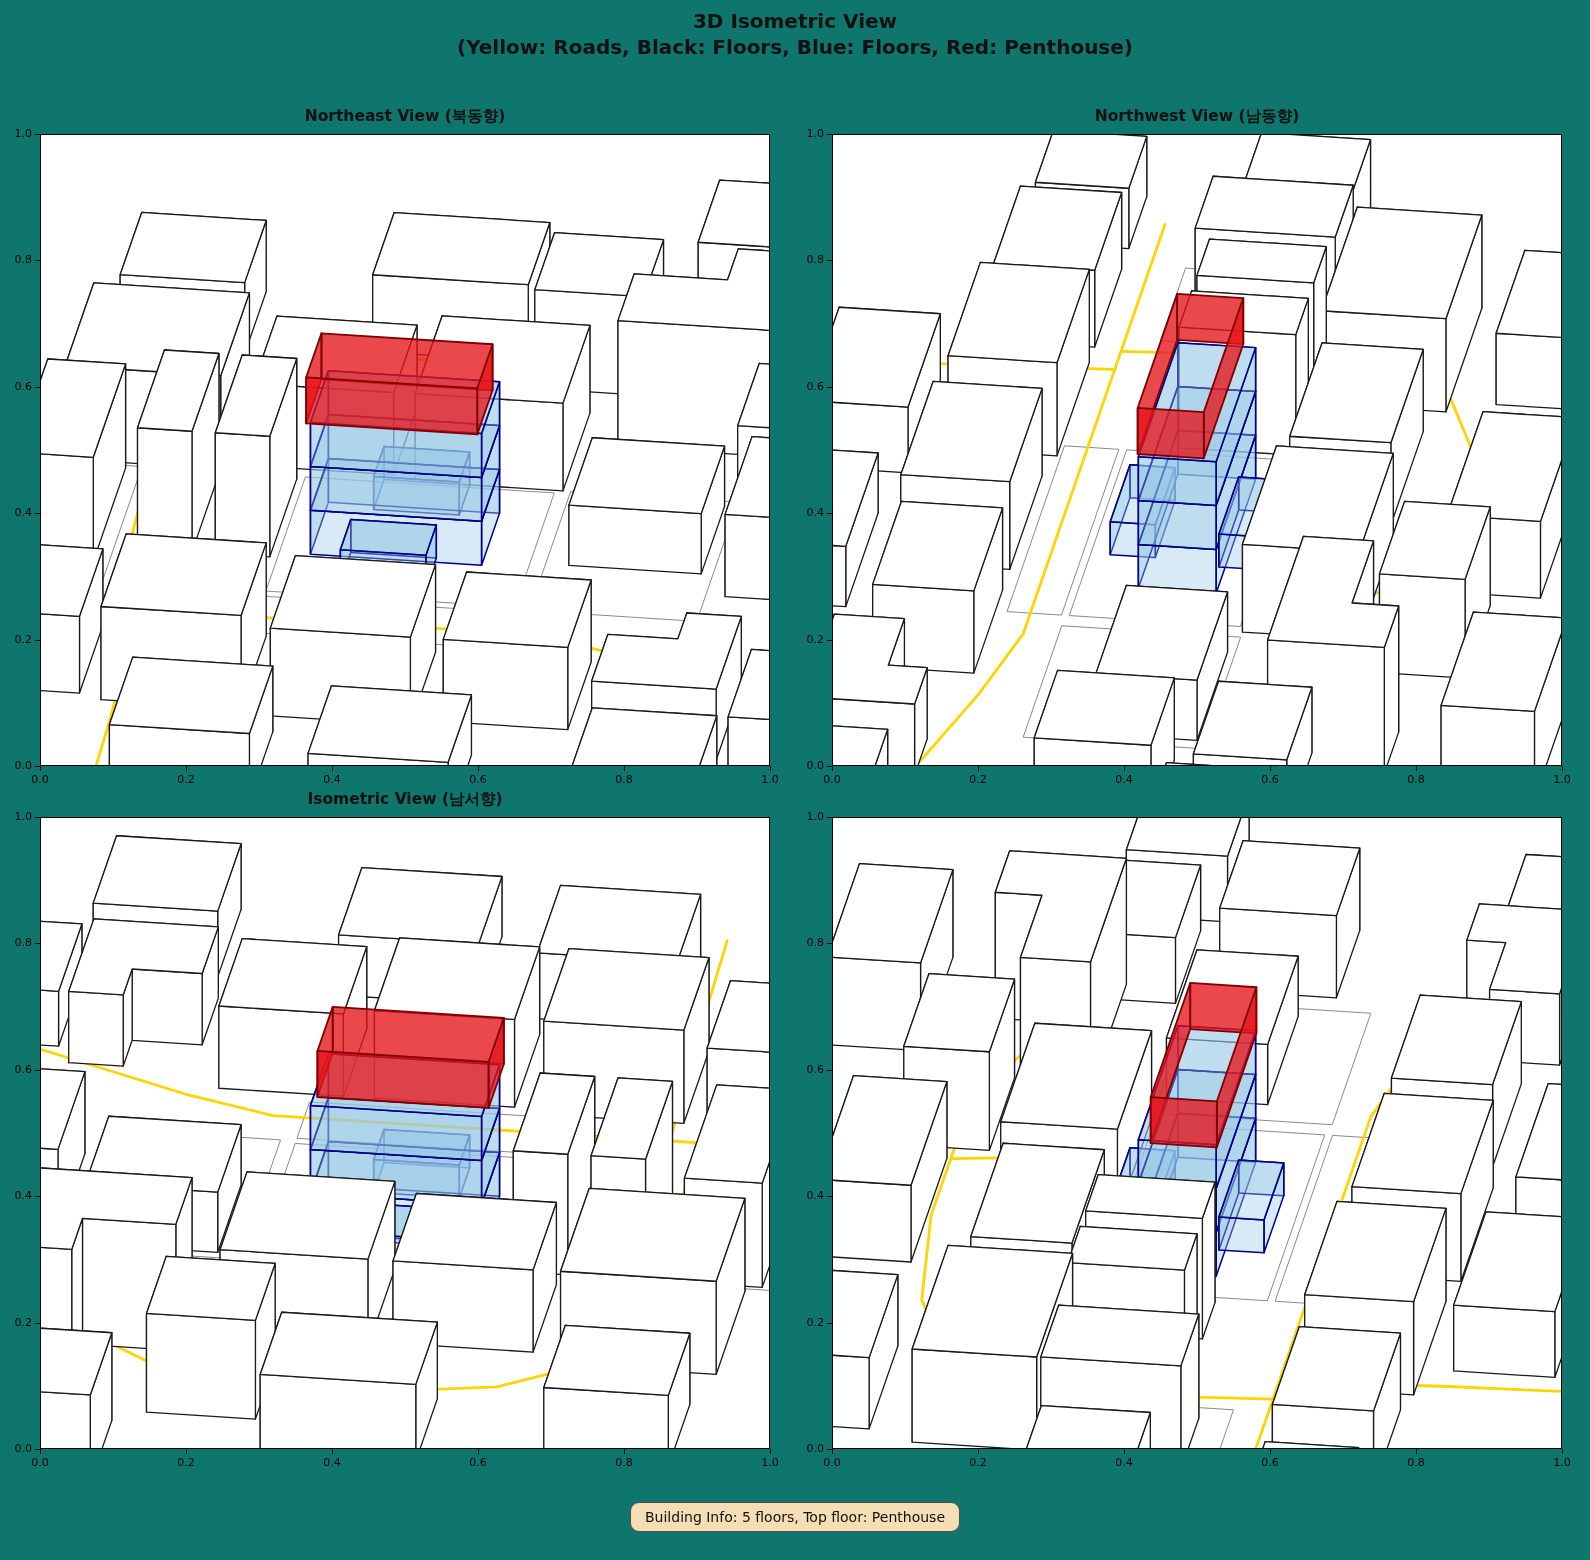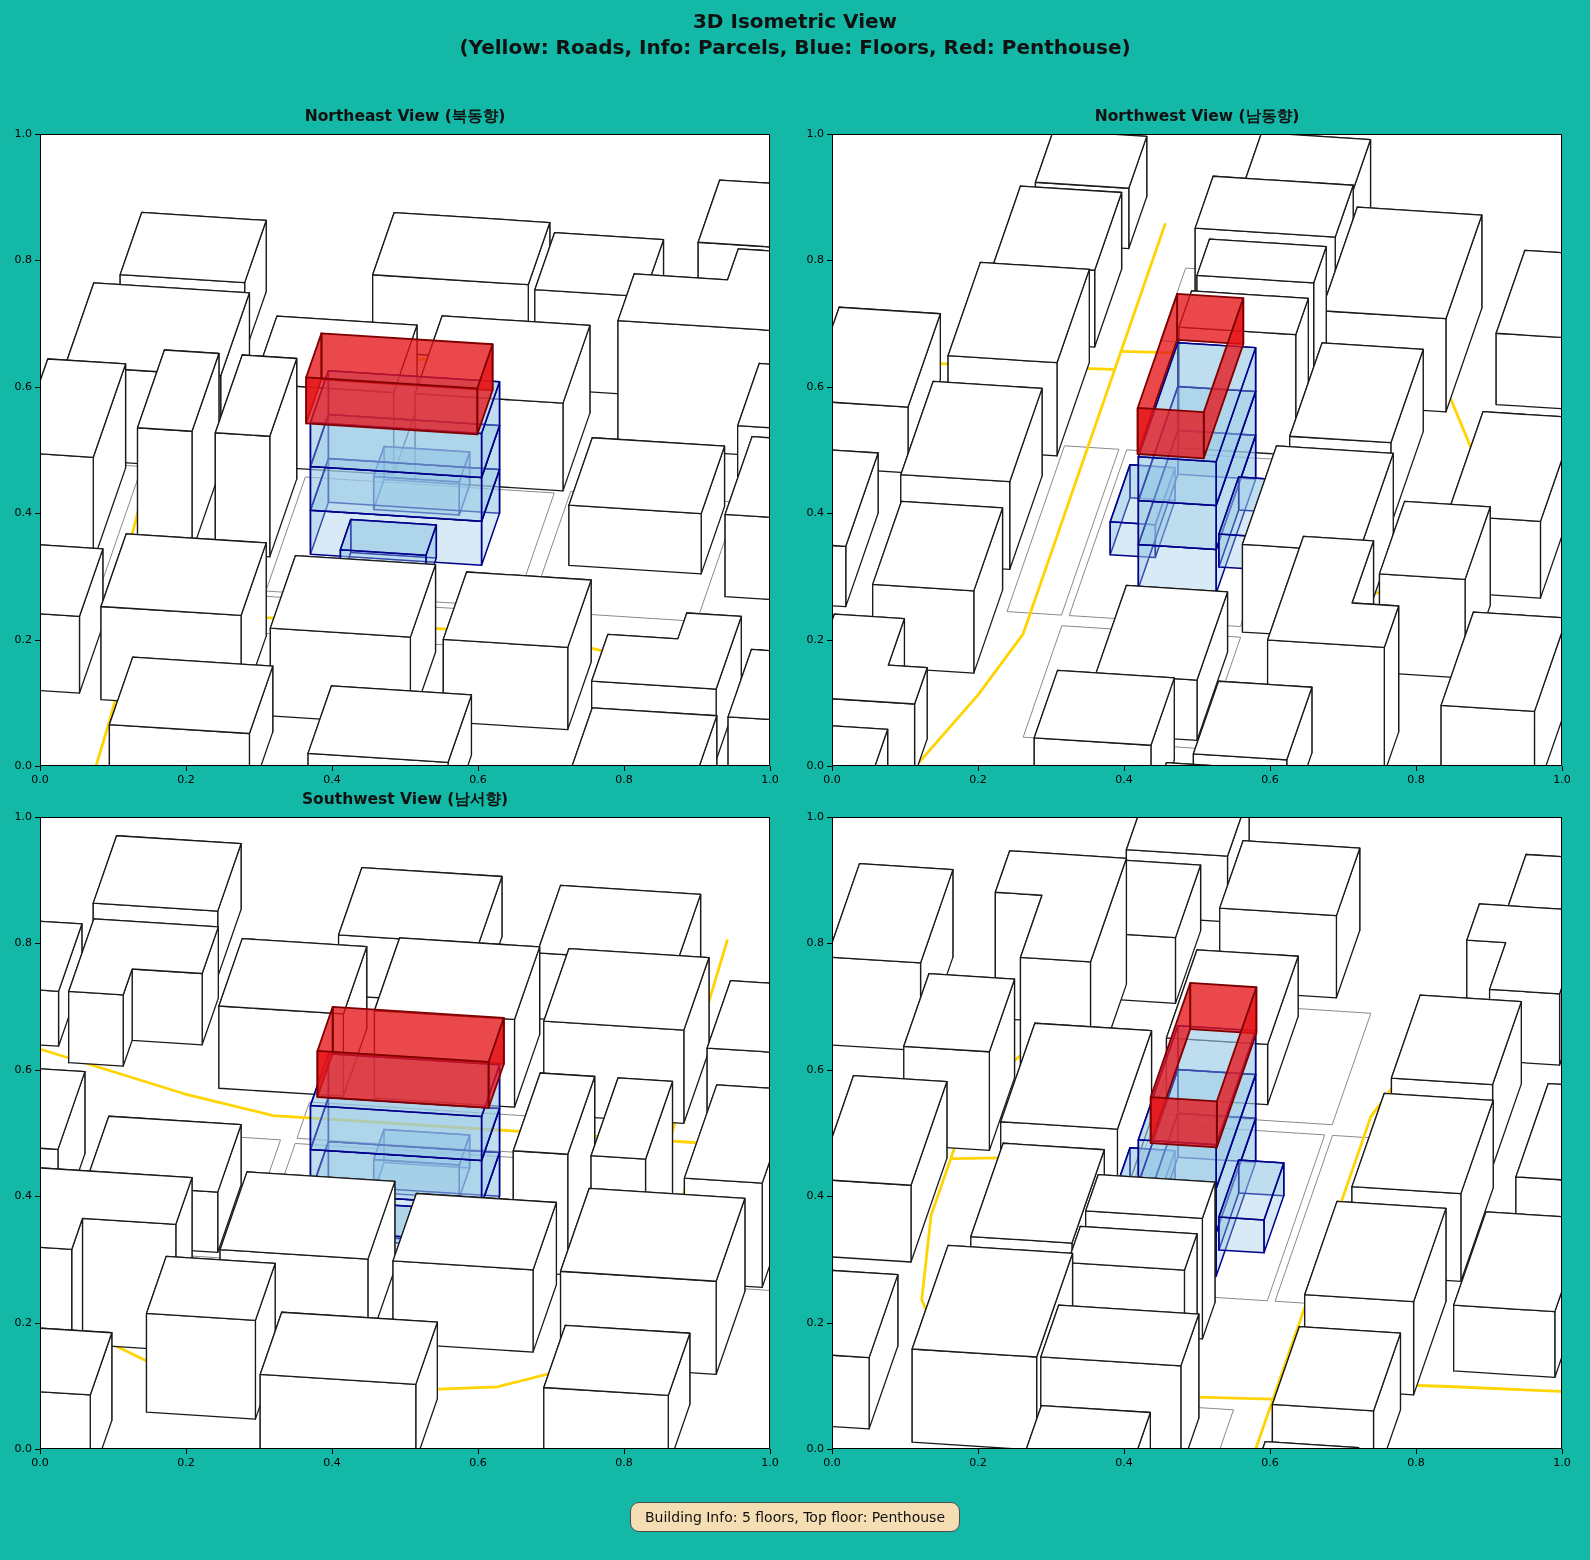--- a/index.html
+++ b/index.html
@@ -1,17 +1,17 @@
 <!DOCTYPE html>
 <html style="--c-road: #FFD400; --c-parcel_fill: #FFFFFF; --c-parcel_edge: #1a1a1a; --c-floor_fill: rgba(150,200,230,0.38); --c-floor_edge: #00008B; --c-penthouse_fill: rgba(230,20,25,0.78); --c-penthouse_edge: #7f0000; --c-lot_line: #8a8a8a; --c-info_fill: #F5DEB3; --c-info_border: #4d4d4d;"><head>
 <meta charset="utf-8">
 <style>
   html,body{margin:0;padding:0;background:#ffffff;}
   .fig{
-    position:relative;width:1590px;height:1560px;background:#14b8a6;
+    position:relative;width:1590px;height:1560px;background:#0f766e;
     font-family:"DejaVu Sans","Liberation Sans",sans-serif;color:#111;overflow:hidden;
   }
   .fig-title{position:absolute;left:0;width:100%;text-align:center;font-weight:bold;font-size:20px;line-height:26px;}
   .fig-title.l1{top:8px;}
   .fig-title.l2{top:34px;}
   .subplot{position:absolute;width:730px;height:632px;}
   .sp-ne{left:40px;top:134px;border-radius:15px;}
   .sp-se{left:832px;top:134px;}
   .sp-sw{left:40px;top:817px;}
   .sp-nw{left:832px;top:817px;}
@@ -35,21 +35,21 @@
     position:absolute;top:1502px;left:50%;transform:translateX(-50%);
     background:var(--c-info_fill);border:1.4px solid var(--c-info_border);border-radius:9px;
     padding:6px 14px;font-size:14px;white-space:nowrap;color:#111;
   }
 </style>
 </head>
 <body>
 
 <div class="fig">
   <div class="fig-title l1">3D Isometric View</div>
-  <div class="fig-title l2">(Yellow: Roads, Info: Parcels, Blue: Floors, Red: Penthouse)</div>
+  <div class="fig-title l2">(Yellow: Roads, Black: Floors, Blue: Floors, Red: Penthouse)</div>
 
   <div class="subplot sp-ne">
     <div class="sp-title">Northeast View (북동향)</div>
     <div class="plot">
       <svg class="scene" viewBox="0 0 730 632" preserveAspectRatio="none">
           <polygon class="lot" points="225.5,457.5 475.1,473.5 514.7,359.1 265.1,343.1"></polygon>
           <polygon class="lot" points="489.8,477.1 657.5,487.9 698.9,368.3 531.2,357.5"></polygon>
           <polygon class="lot" points="-48.4,442.6 60.8,449.6 101.3,332.6 -7.9,325.6"></polygon>
           <polygon class="lot" points="211.1,499.1 460.7,515.1 473.3,478.7 223.7,462.7"></polygon>
           <polyline class="road" points="-118.9,462.0 497.3,501.5 585.5,523.1 779.9,583.4"></polyline>
@@ -446,21 +446,21 @@
       <div class="tl tlx" style="left: 567px;">0.8</div>
       <div class="tm tmy" style="top: 126.4px;"></div>
       <div class="tl tly" style="top: 119.4px;">0.8</div>
       <div class="tm tmx" style="left: 730px;"></div>
       <div class="tl tlx" style="left: 713px;">1.0</div>
       <div class="tm tmy" style="top: 0px;"></div>
       <div class="tl tly" style="top: -7px;">1.0</div>
     </div>
 
   <div class="subplot sp-sw">
-    <div class="sp-title">Southwest View (남서향)</div>
+    <div class="sp-title">Isometric View (남서향)</div>
     <div class="plot">
       <svg class="scene" viewBox="0 0 730 632" preserveAspectRatio="none">
           <polygon class="lot" points="504.5,342.5 254.9,326.5 215.3,440.9 464.9,456.9"></polygon>
           <polygon class="lot" points="240.2,322.9 72.5,312.1 31.1,431.8 198.8,442.5"></polygon>
           <polygon class="lot" points="778.4,357.4 669.2,350.4 628.7,467.4 737.9,474.4"></polygon>
           <polygon class="lot" points="518.9,300.9 269.3,284.9 256.7,321.3 506.3,337.3"></polygon>
           <polyline class="road" points="848.9,338.0 232.7,298.5 144.5,276.9 -49.9,216.6"></polyline>
           <polyline class="road" points="657.8,325.8 621.8,464.3 611.3,506.1"></polyline>
           <polyline class="road" points="611.3,506.1 557.9,545.3 457.4,570.7 328.1,575.7 211.1,568.2 114.2,548.7 39.2,512.0"></polyline>
           <polyline class="road" points="242.7,569.2 253.1,504.4"></polyline>

